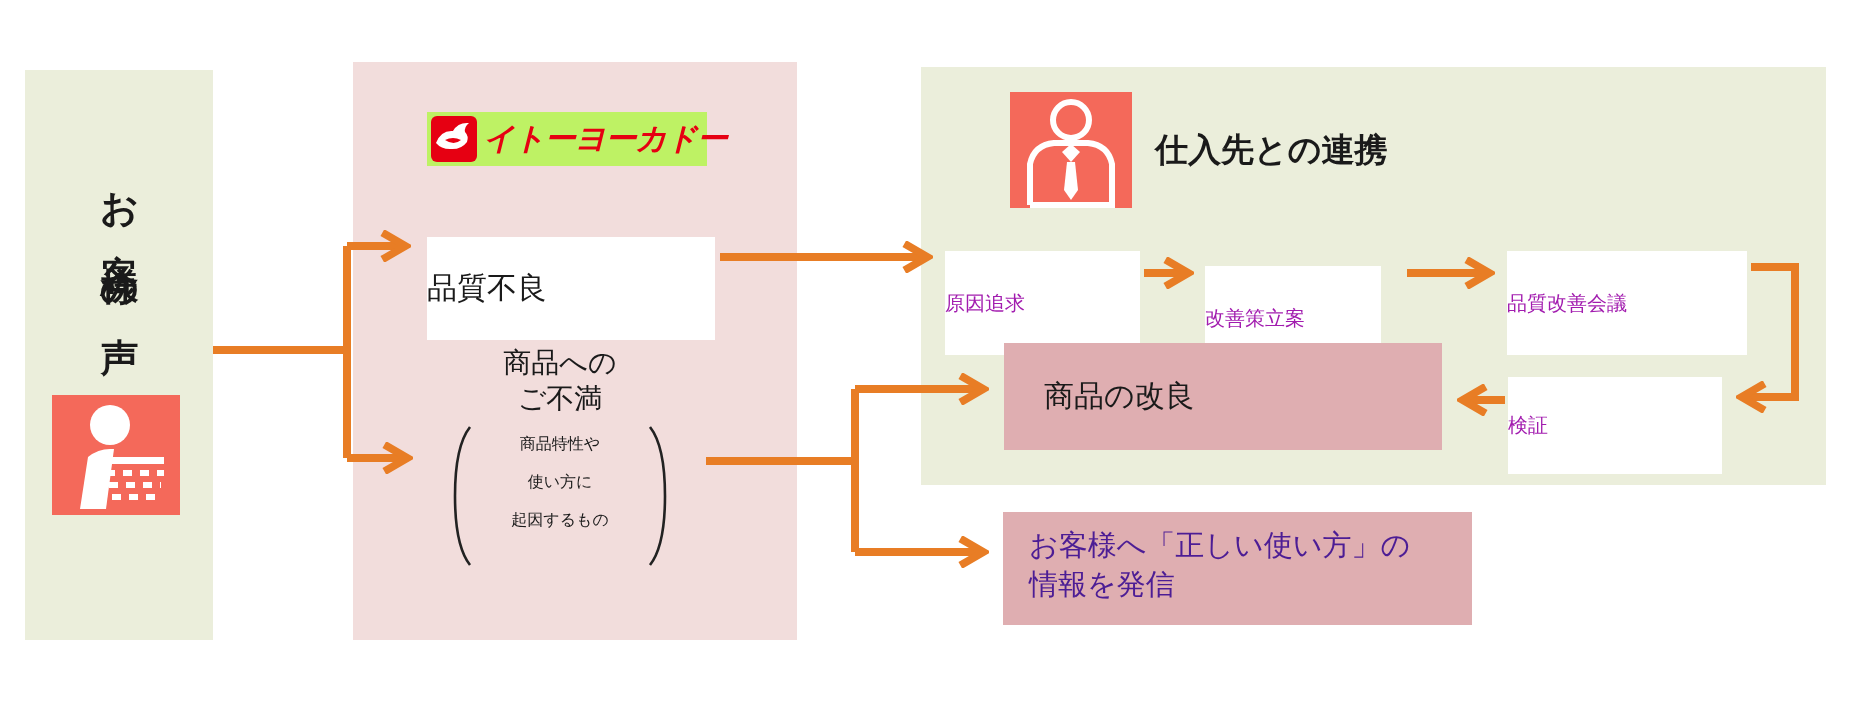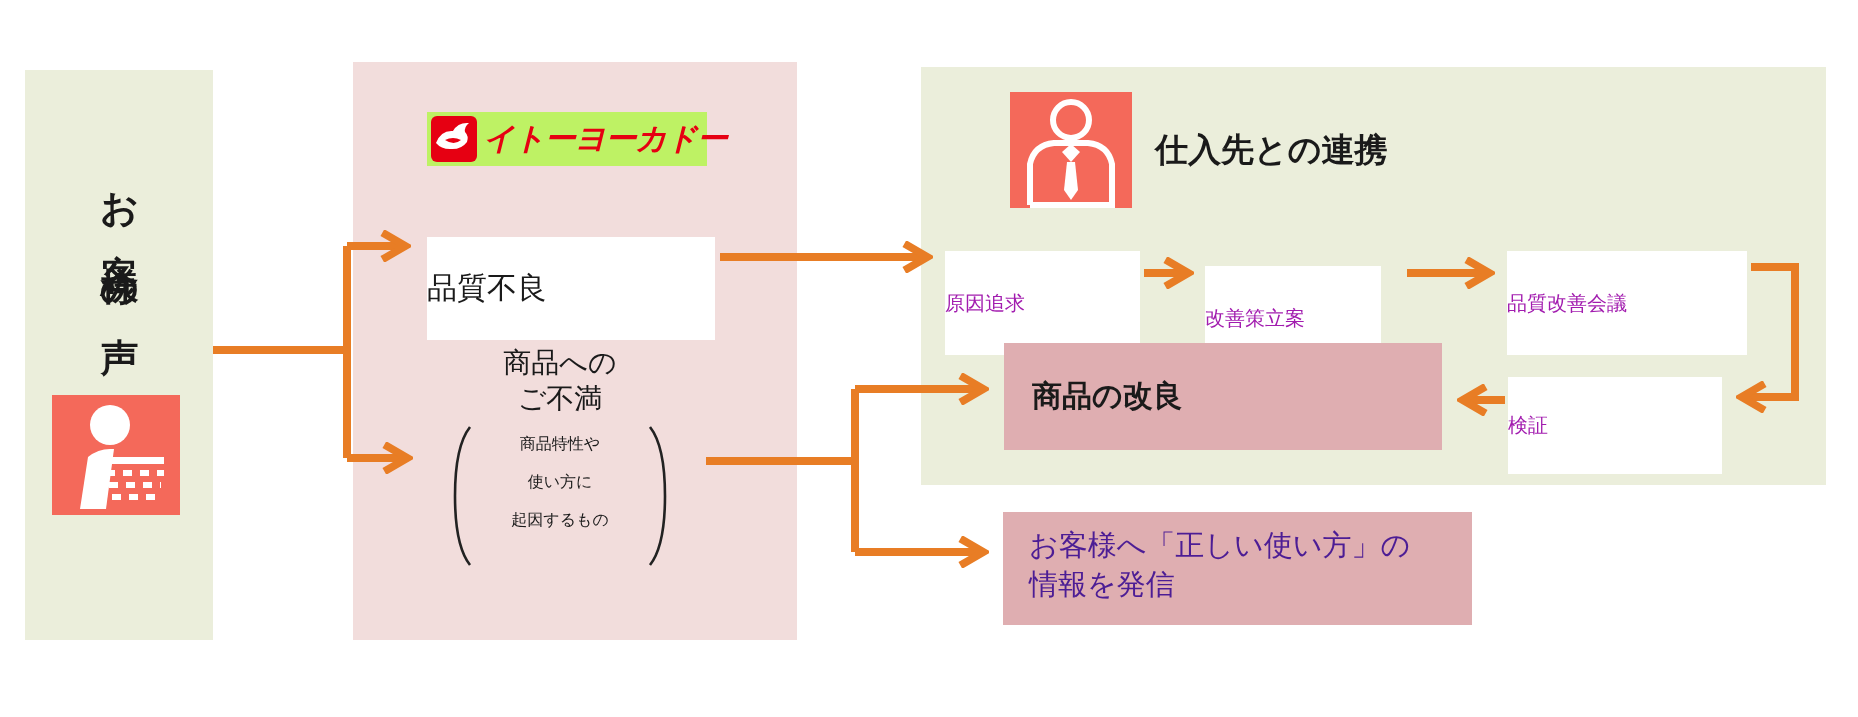--- a/index.html
+++ b/index.html
@@ -118,21 +118,21 @@
   </div>
   <div class="abs box-white center-text" style="left:1507px;top:219px;width:240px;height:104px;">
     <span class="proc-label">品質改善会議</span>
   </div>
 
   <div class="abs box-white center-text" style="left:1508px;top:345px;width:214px;height:97px;">
     <span class="proc-label">検証</span>
   </div>
 
   <div class="abs box-rose" style="left:1004px;top:343px;width:438px;height:107px;display:flex;align-items:center;">
-    <span class="big-label" style="padding-left:28px;font-weight:bold;">商品の改良</span>
+    <span class="big-label" style="padding-left:40px;">商品の改良</span>
   </div>
 
   <div class="abs box-rose" style="left:1003px;top:512px;width:469px;height:113px;">
     <div class="info-text" style="padding:14px 0 0 26px;">
       <div>お客様へ「正しい使い方」の</div>
       <div>情報を発信</div>
     </div>
   </div>
 
   <svg class="abs" style="left:0;top:0;pointer-events:none;" width="1858" height="717" viewBox="0 0 1858 717">

